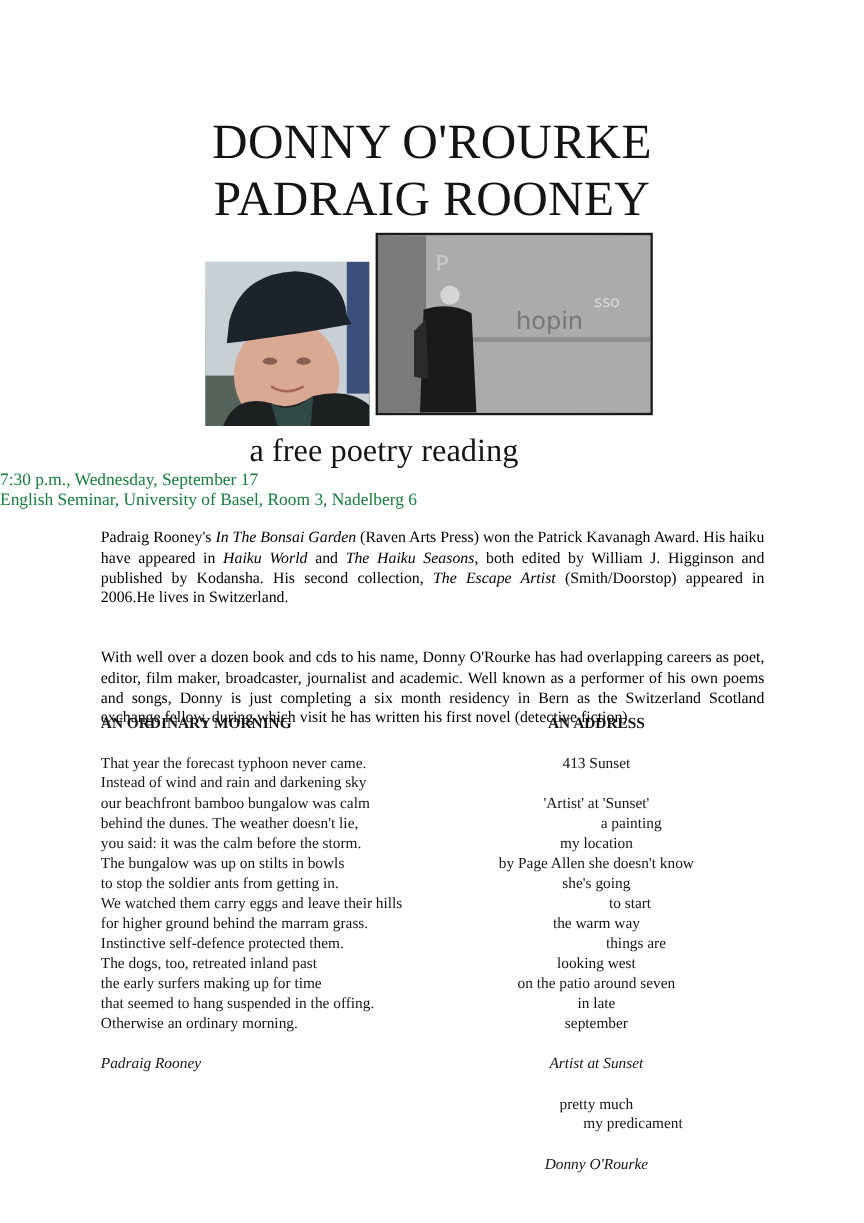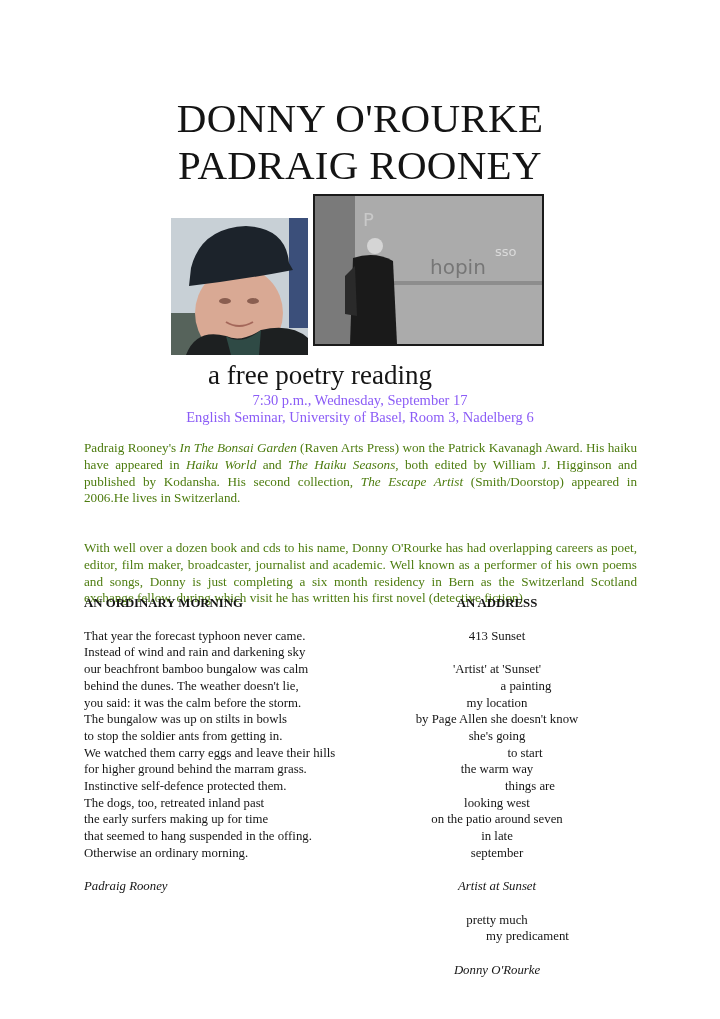--- a/index.html
+++ b/index.html
@@ -23,29 +23,29 @@
       left: 313px; top: 194px; width: 231px; height: 152px;
       border: 2px solid #1a1a1a; box-sizing: border-box;
       background: linear-gradient(90deg, #5d5d5d 0%, #8a8a8a 12%, #a9a9a9 30%, #b5b5b5 55%, #a5a5a5 80%, #8b8b8b 100%);
     }
 
     .subtitle {
       position: absolute; left: 0; width: 640px; text-align: center;
       top: 360px; font-size: 27px; line-height: 30px; color: #151515;
     }
     .info {
-      position: absolute; left: 0; width: 720px; text-align: center;
-      font-size: 14.5px; line-height: 18px; color: #8b5cf6;
+      position: absolute; left: 0; width: 720px; text-align: left;
+      font-size: 14.5px; line-height: 18px; color: #15803d;
     }
     #info-time { top: 391px; }
     #info-place { top: 408px; }
 
     .para {
       position: absolute; left: 84px; width: 553px;
-      font-size: 13.2px; line-height: 16.8px; text-align: justify; color: #4d7c0f;
+      font-size: 13.2px; line-height: 16.8px; text-align: justify; color: #000000;
     }
     #para1 { top: 440px; }
     #para2 { top: 540px; }
 
     .col { position: absolute; top: 595px; font-size: 12.8px; line-height: 16.7px; color: #151515; }
     #col-left { left: 84px; width: 280px; }
     #col-right { left: 382px; width: 230px; text-align: center; }
     .heading { font-weight: bold; margin-bottom: 16px; }
     .line { white-space: pre; }
     .blank { height: 16.7px; }

